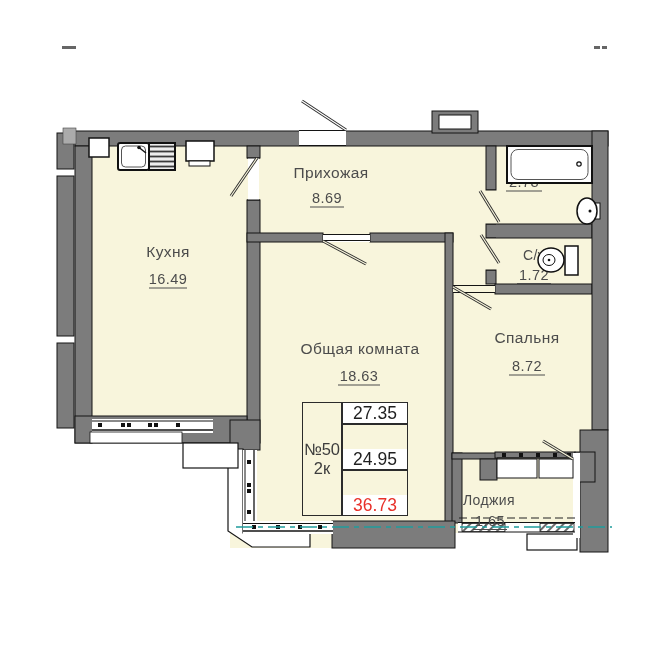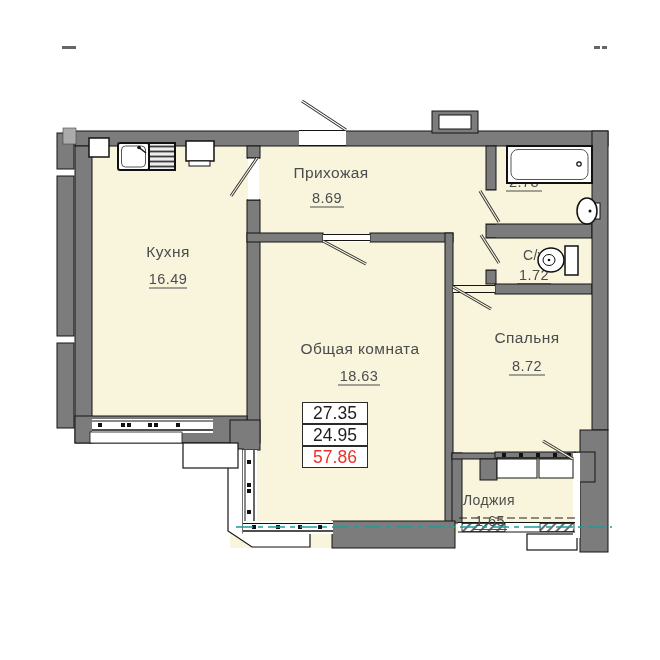--- a/index.html
+++ b/index.html
@@ -11,21 +11,21 @@
   .room-area{font-size:14.5px;}
   .small-name{font-size:14px;}
 
   
   .info-table{position:absolute;left:302px;top:402px;display:flex;background:transparent;
               border:1px solid #2b2b2b;}
   .info-left{width:38px;display:flex;flex-direction:column;justify-content:center;align-items:center;
              border-right:2px solid #2b2b2b;color:#3d3d3d;}
   .info-left .apt-no{font-size:16.5px;line-height:19px;}
   .info-left .apt-type{font-size:16.5px;line-height:19px;}
-  .info-right{width:64px;display:flex;flex-direction:column;}
+  .info-right{width:64px;display:flex;flex-direction:column;gap:24px;}
   .info-right .num{height:20px;line-height:20px;text-align:center;font-size:17.5px;color:#1f1f1f;
                    border-bottom:2px solid #2b2b2b;background:#ffffff;}
   .info-right .num:last-child{border-bottom:none;}
   .info-right .num.red{color:#e8312a;}
 </style>
 </head>
 <body>
 
 <div id="stage">
 
@@ -273,20 +273,24 @@
     <g>
       <rect x="565" y="246" width="13" height="29" fill="#ffffff" stroke="#111111" stroke-width="1.5"></rect>
       <ellipse cx="551" cy="260" rx="13" ry="12" fill="#ffffff" stroke="#111111" stroke-width="1.5"></ellipse>
       <ellipse cx="549" cy="260" rx="6" ry="5.5" fill="#ffffff" stroke="#111111" stroke-width="1"></ellipse>
       <circle cx="549" cy="260" r="1.3" fill="#111111"></circle>
     </g>
   </g>
 </svg>
 
   <div class="info-table">
+    <div class="info-left">
+      <div class="apt-no">№50</div>
+      <div class="apt-type">2к</div>
+    </div>
     <div class="info-right">
       <div class="num">27.35</div>
       <div class="num">24.95</div>
-      <div class="num red">57.86</div>
+      <div class="num red">36.73</div>
     </div>
   </div>
 
 </div>
 
 </body></html>

